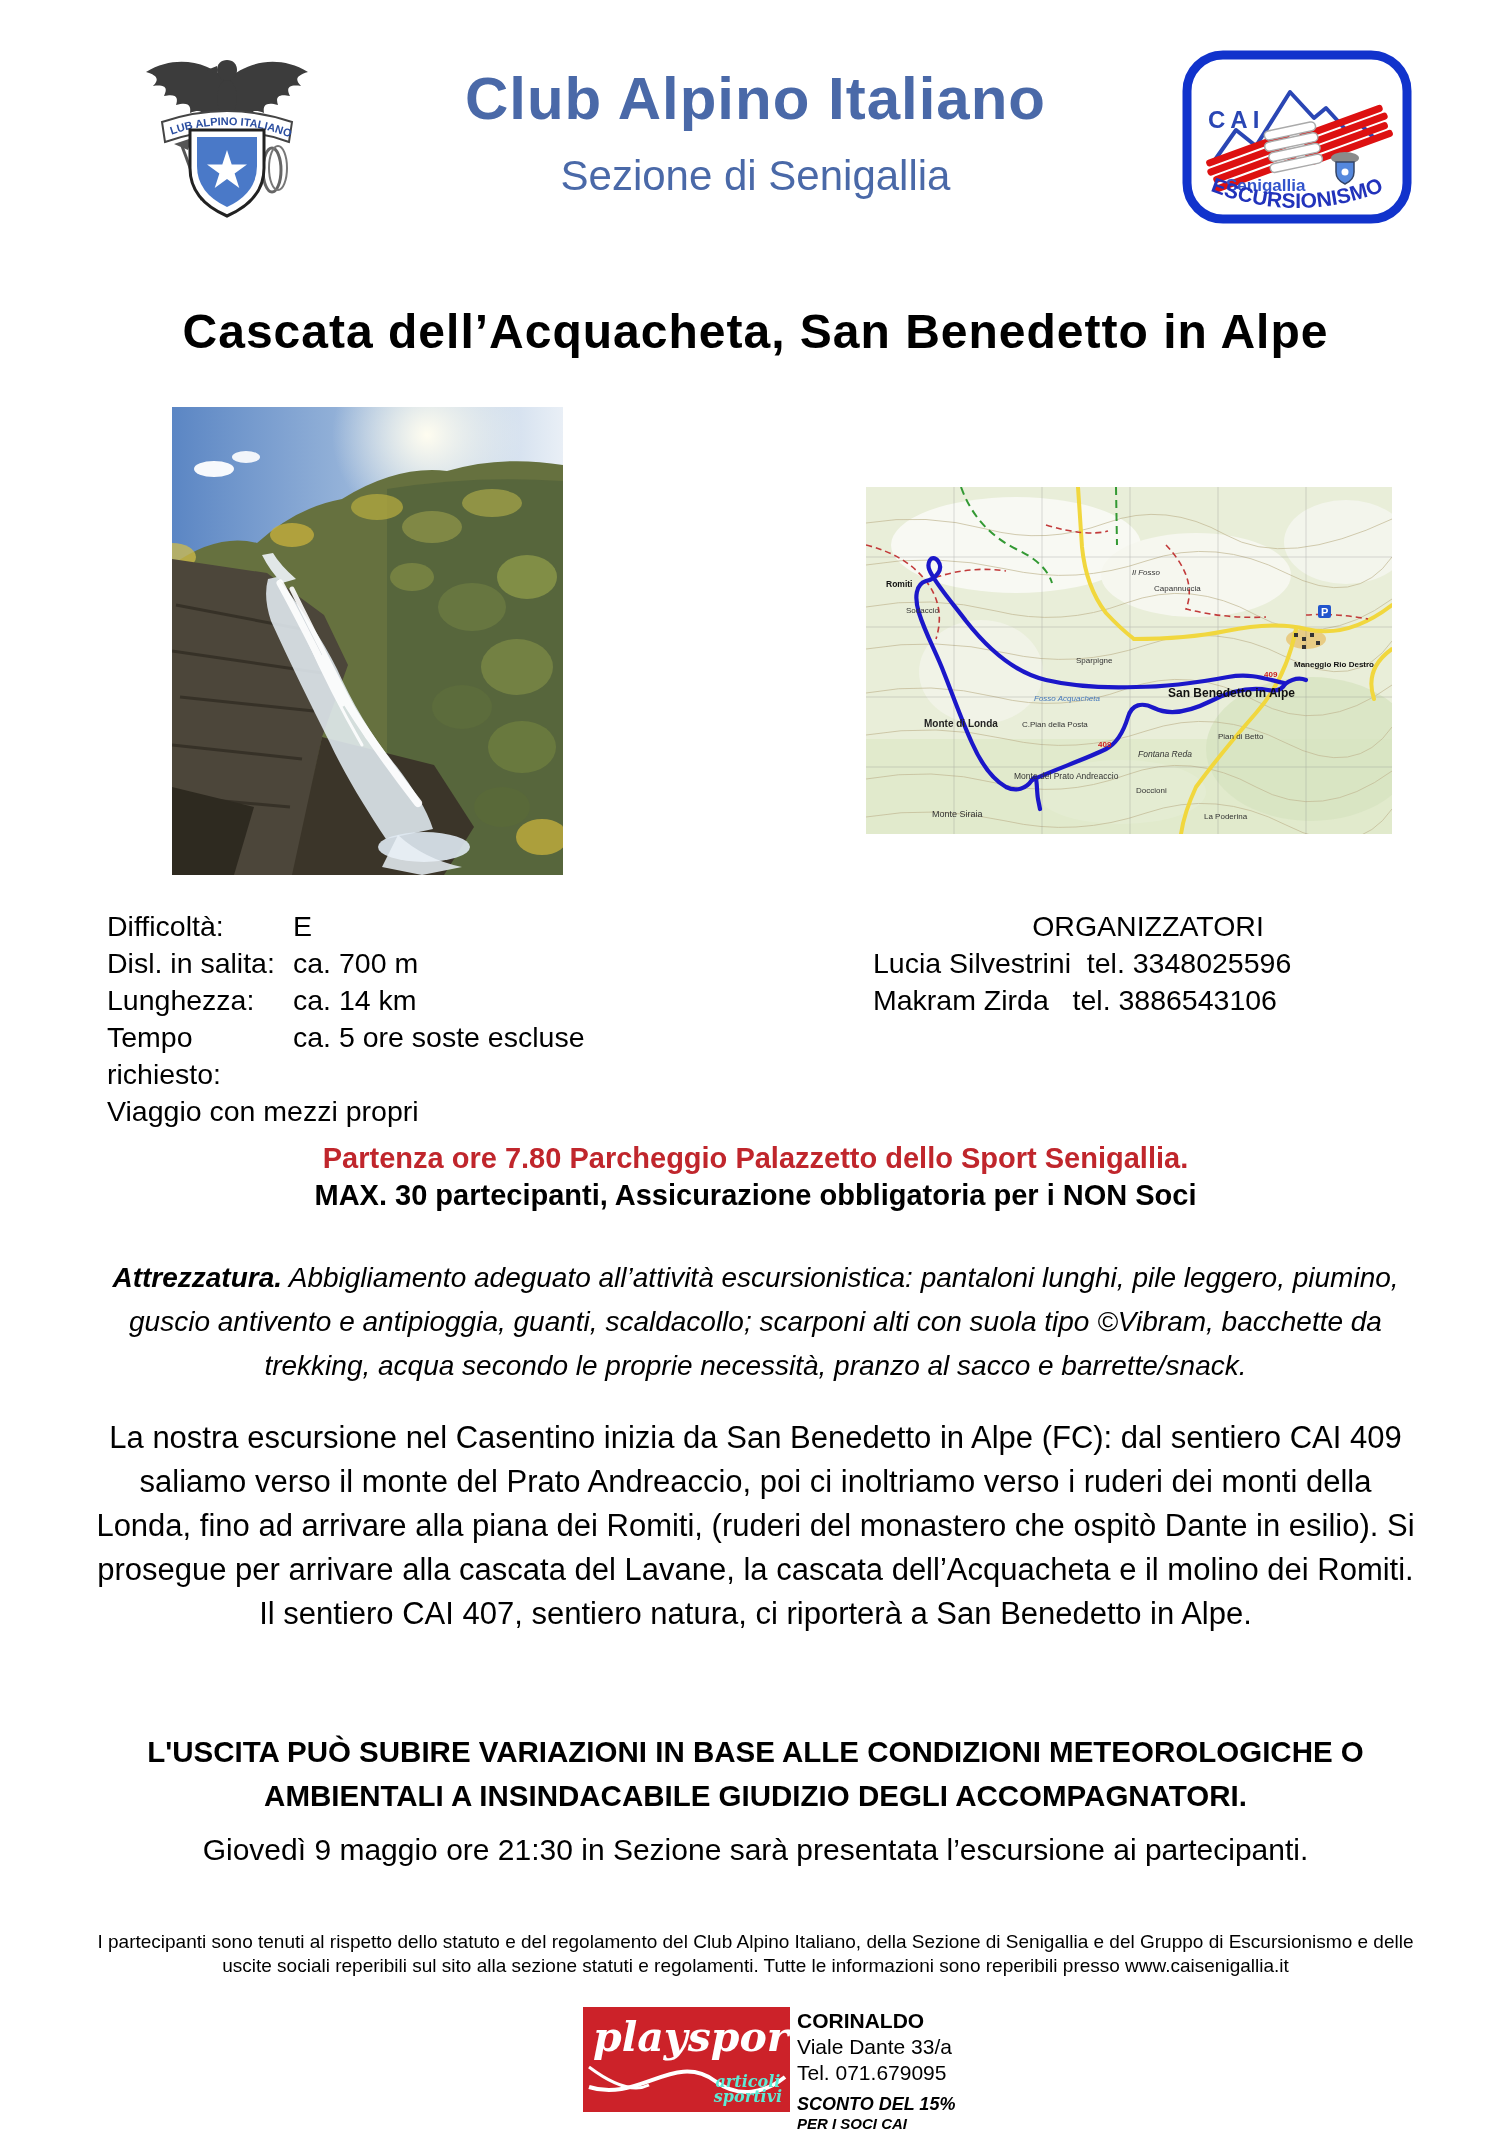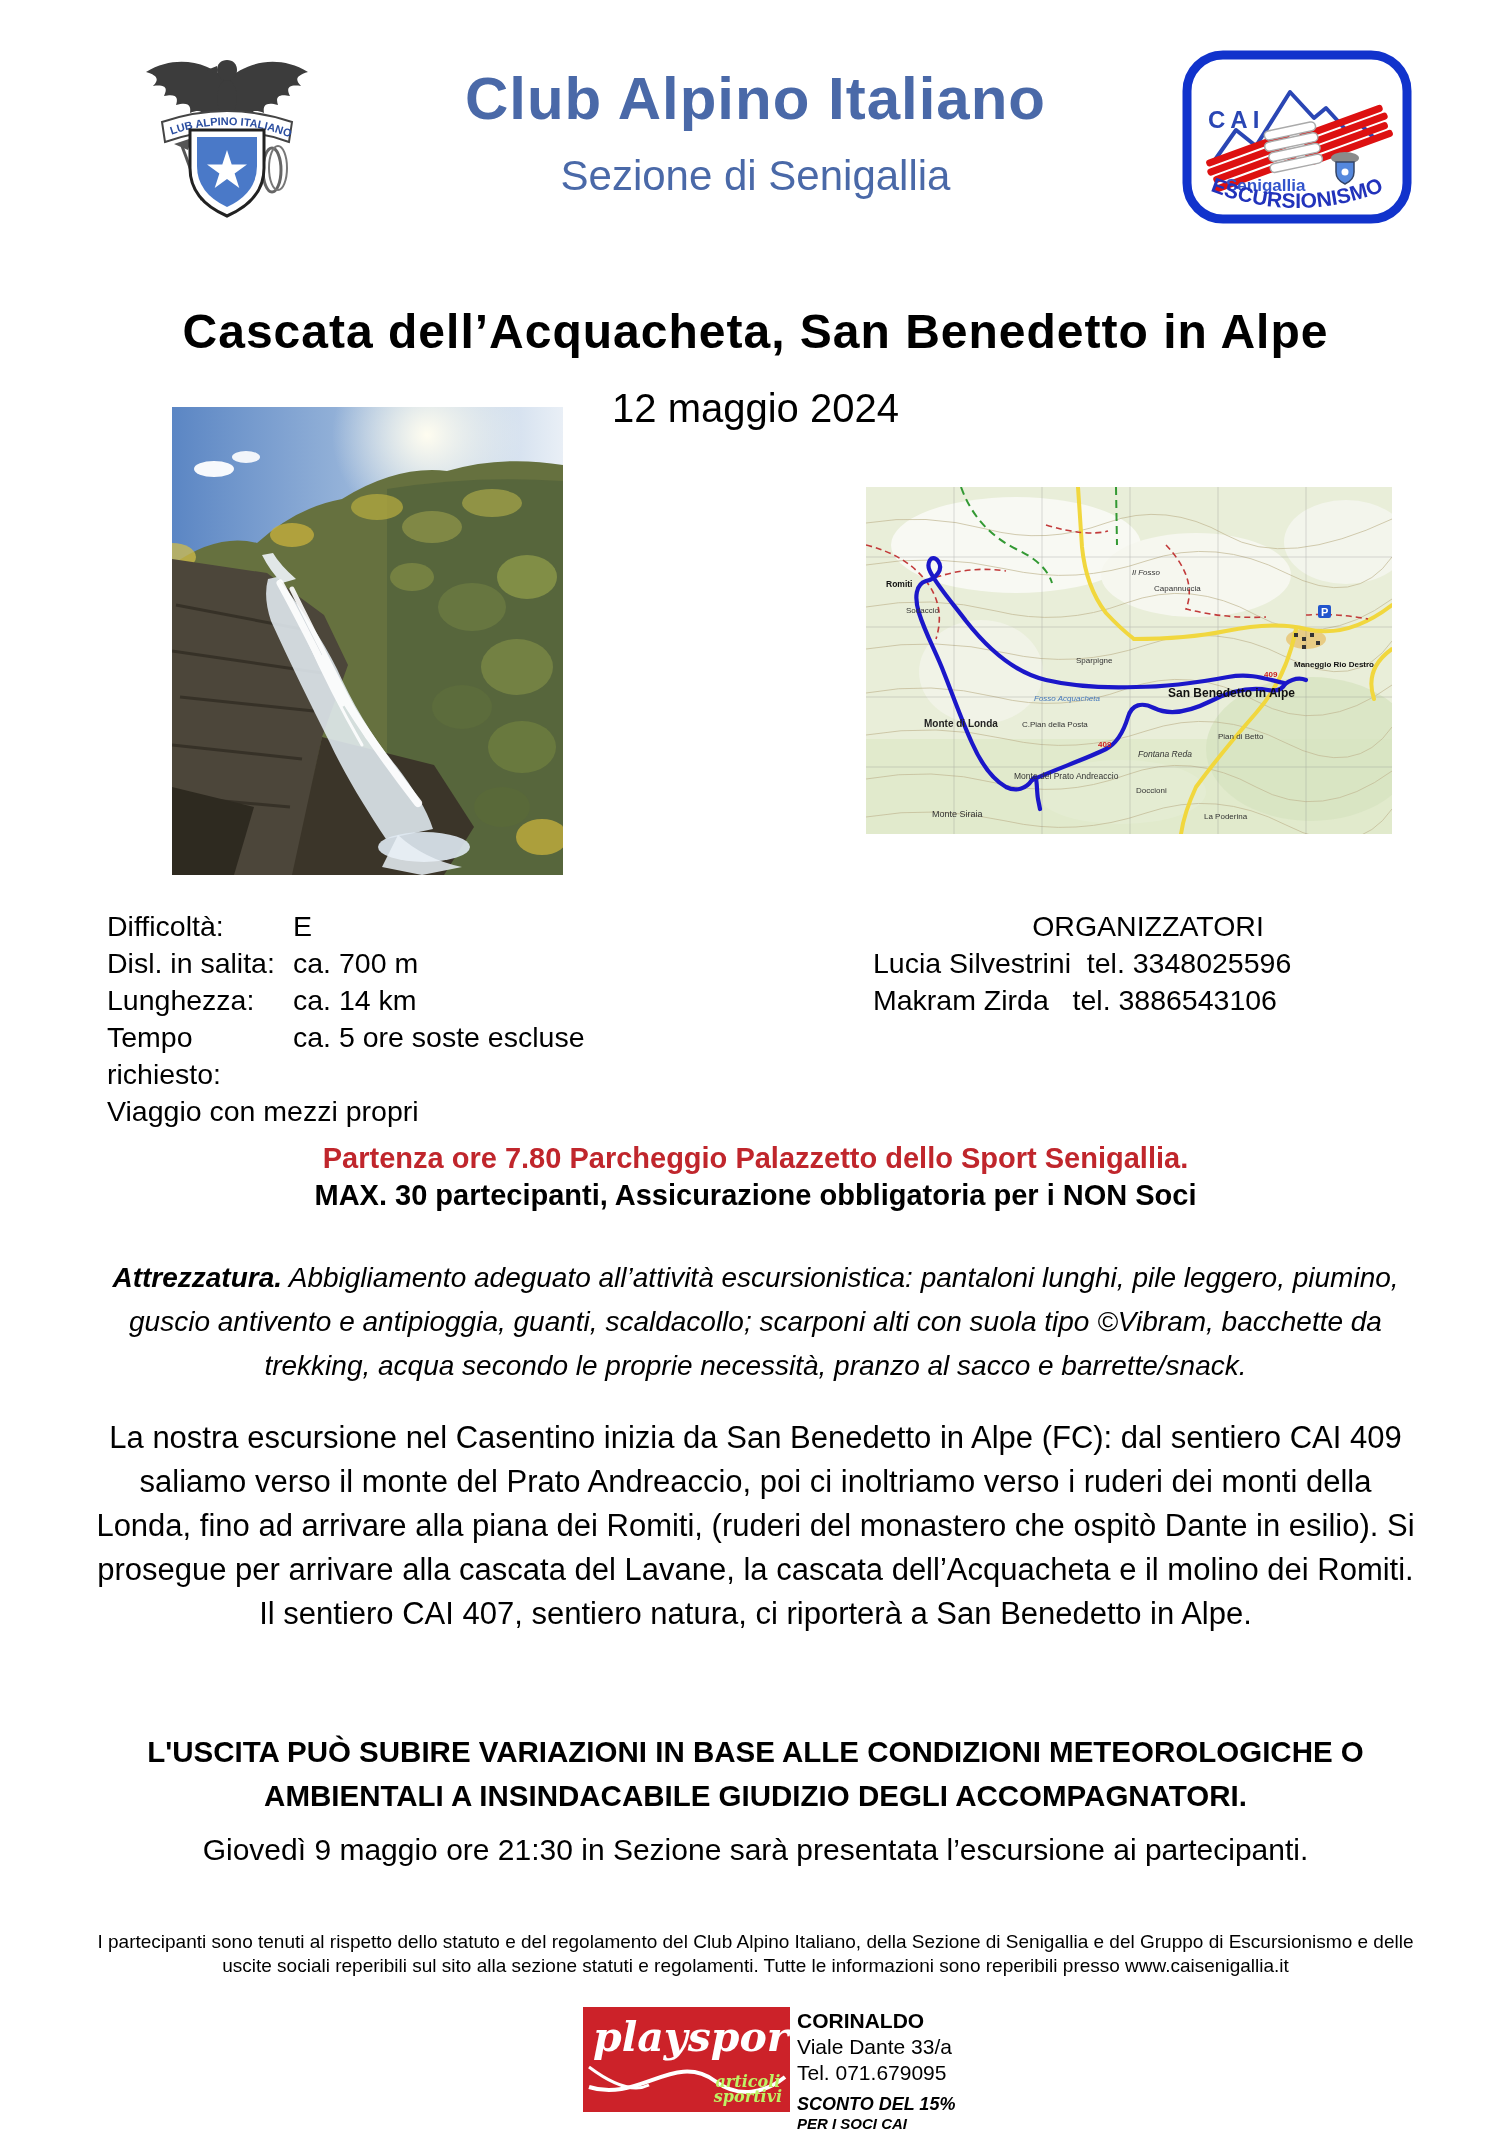--- a/index.html
+++ b/index.html
@@ -35,21 +35,21 @@
   .warning{top:1730px;left:86px;right:86px;text-align:center;font-weight:bold;font-size:29.5px;line-height:44px;}
 
   .registration{top:1828px;left:90px;right:90px;text-align:center;font-size:30px;line-height:44px;}
 
   .fineprint{top:1930px;left:95px;right:95px;text-align:center;font-size:19px;line-height:24px;}
 
   
   .ps-box{left:583px;top:2007px;width:207px;height:105px;background:#cc2229;}
   .ps-brand{position:absolute;left:10px;top:6px;width:190px;color:#fff;
             font-family:"DejaVu Serif",serif;font-style:italic;font-weight:bold;font-size:41px;}
-  .ps-tag{position:absolute;right:8px;bottom:8px;color:#bef264;text-align:center;
+  .ps-tag{position:absolute;right:8px;bottom:8px;color:#5eead4;text-align:center;
           font-family:"DejaVu Serif",serif;font-style:italic;font-weight:bold;font-size:16px;line-height:15px;}
   .ps-info{left:797px;top:2008px;color:#000000;}
   .ps-city{font-size:21px;font-weight:bold;line-height:26px;}
   .ps-addr,.ps-tel{font-size:21px;line-height:26px;}
   .ps-disc{margin-top:7px;font-size:18px;font-weight:bold;font-style:italic;line-height:22px;}
   .ps-disc .big{font-size:18px;}
   .ps-soci{font-size:15px;font-weight:bold;font-style:italic;}
 </style>
 </head>
 <body>
@@ -119,21 +119,20 @@
         <circle cx="163" cy="122" r="3.5" fill="#ffffff"></circle>
       </g>
       <path id="escArc" d="M26 140 Q115 176 204 140" fill="none"></path>
       <text font-size="21" font-weight="bold" fill="#2233bb">
         <textPath href="#escArc" startOffset="50%" text-anchor="middle">ESCURSIONISMO</textPath>
       </text>
     </svg>
   </div>
 
   <div class="abs center event-title">Cascata dell’Acquacheta, San Benedetto in Alpe</div>
-  <div class="abs center event-date">12 maggio 2024</div>
 
   <div class="abs" style="left:172px;top:407px;width:391px;height:468px;">
     <svg width="391" height="468" viewBox="0 0 391 468" preserveAspectRatio="none">
       <defs>
         <linearGradient id="skyg" x1="0" y1="0" x2="1" y2="0">
           <stop offset="0" stop-color="#5b86c4"></stop>
             <stop offset="0.6" stop-color="#a9c2e0"></stop>
             <stop offset="1" stop-color="#e9eff6"></stop>
         </linearGradient>
         <radialGradient id="sung" cx="0.5" cy="0.5" r="0.5">

